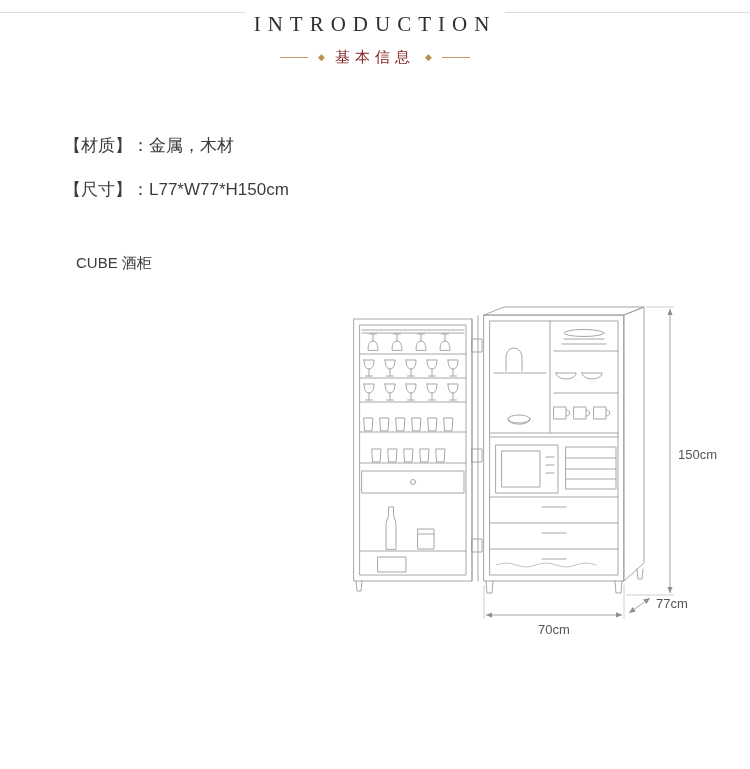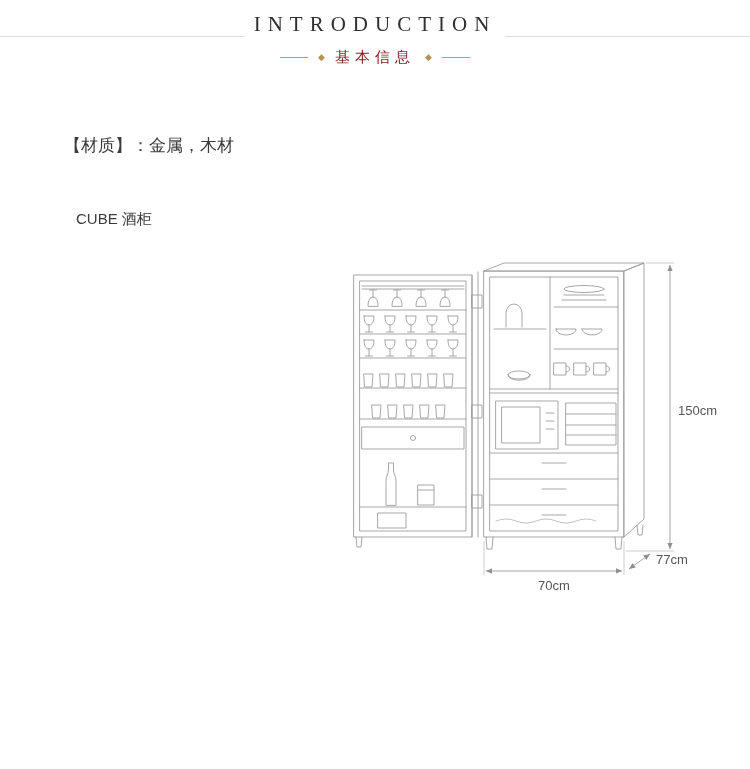--- a/index.html
+++ b/index.html
@@ -1,21 +1,21 @@
 <!DOCTYPE html>
 <html><head>
 <meta charset="utf-8">
 <style>
   html,body{margin:0;padding:0;}
   body{
     width:750px;height:769px;background:#ffffff;overflow:hidden;
     font-family:"Liberation Sans","DejaVu Sans",sans-serif;color:#3c3c3c;
   }
   .header{padding-top:12px;}
-  .title-row{display:flex;align-items:flex-end;gap:9px;}
+  .title-row{display:flex;align-items:flex-start;gap:9px;}
   .title-row .line{flex:1;height:1px;background:#dcdcdc;}
   .title{
     margin:0;font-family:"Liberation Serif","DejaVu Serif",serif;
     font-size:21px;font-weight:400;letter-spacing:7px;color:#2f2f2f;white-space:nowrap;
   }
   .subtitle-row{display:flex;justify-content:center;align-items:center;gap:10px;margin-top:11px;}
   .dash{width:28px;height:1px;background:#c29b63;}
   .diamond{font-size:9px;color:#b8914f;line-height:1;}
   .subtitle{font-size:15px;letter-spacing:5px;color:#7f1d1d;}
   .specs{margin:70px 0 0 64px;}
@@ -39,20 +39,23 @@
     <span class="subtitle">基本信息</span>
     <span class="diamond">◆</span>
     <span class="dash"></span>
   </div>
 </header>
 
 <section class="specs">
   <div class="spec-row">
     <span>【材质】：</span><span>金属，木材</span>
   </div>
+  <div class="spec-row">
+    <span>【尺寸】：</span><span>L77*W77*H150cm</span>
+  </div>
 </section>
 
 <div class="caption">CUBE 酒柜</div>
 
 <div class="figure">
 <svg width="420" height="345" viewBox="0 0 420 345">
   <defs>
     <marker id="arw" markerWidth="9" markerHeight="9" refX="8" refY="4" orient="auto-start-reverse">
       <path d="M0,0.5 L8,4 L0,7.5 z" fill="#8f8f8f"></path>
     </marker>

